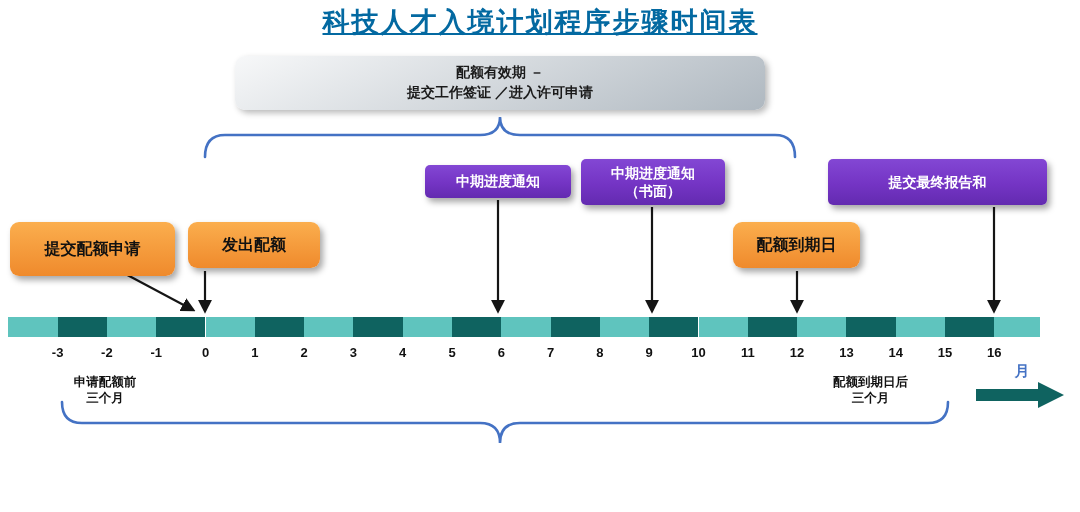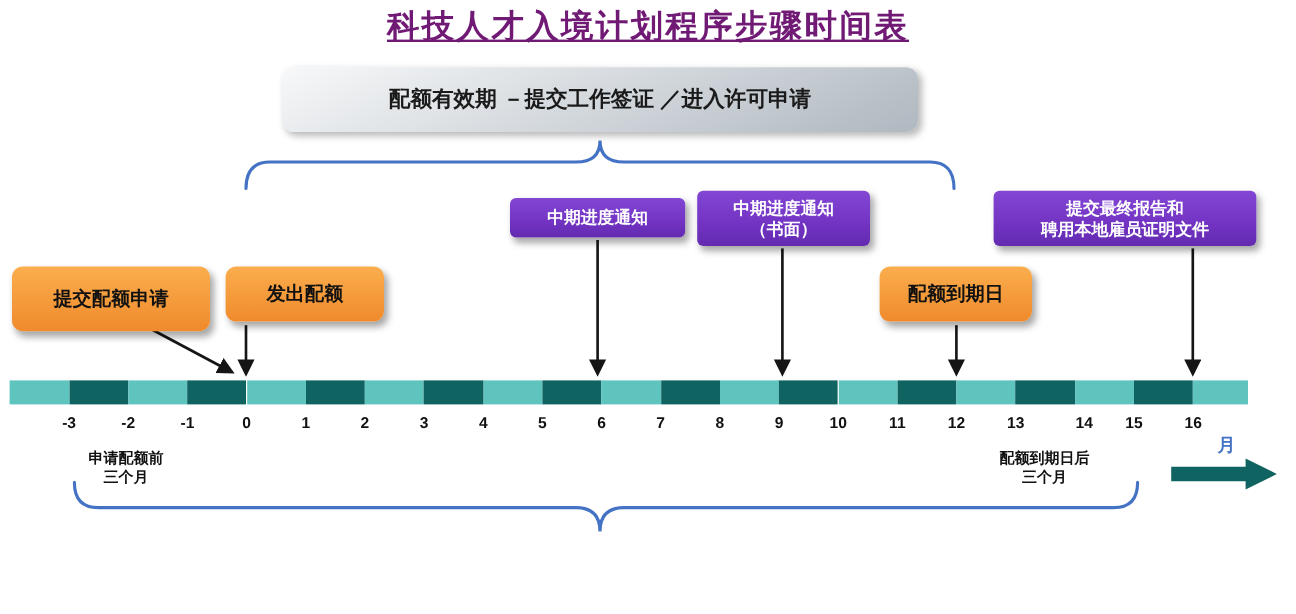--- a/index.html
+++ b/index.html
@@ -3,28 +3,28 @@
 <meta charset="utf-8">
 <style>
   html,body{margin:0;padding:0;background:#fff;}
   .canvas{
     position:relative; width:1080px; height:512px; background:#fff; overflow:hidden;
     font-family:"Liberation Sans", sans-serif; color:#111;
   }
   .title{
     position:absolute; top:4px; left:0; width:100%; margin:0;
     text-align:center; font-size:27px; font-weight:bold;
-    text-decoration:underline; letter-spacing:2px; color:#701a75;
+    text-decoration:underline; letter-spacing:2px; color:#0369a1;
   }
   .gray-box{
     position:absolute; border-radius:10px;
     background:linear-gradient(155deg, var(--gray-box-top) 0%, var(--gray-box-bottom) 100%);
     box-shadow:3px 3px 6px rgba(0,0,0,0.28);
-    display:flex; flex-direction:row; justify-content:center; align-items:center;
-    font-size:18px; font-weight:bold; color:#1a1a1a; line-height:1.4; text-align:center;
+    display:flex; flex-direction:column; justify-content:center; align-items:center;
+    font-size:14px; font-weight:bold; color:#1a1a1a; line-height:1.4; text-align:center;
   }
   #top-box{left:235px; top:56px; width:530px; height:54px;}
   #bottom-box{left:240px; top:450px; width:525px; height:50px;}
   .obox{
     position:absolute;
     background:linear-gradient(180deg, var(--orange-top) 0%, var(--orange-bottom) 100%);
     border-radius:9px; box-shadow:3px 4px 6px rgba(0,0,0,0.35);
     display:flex; align-items:center; justify-content:center;
     font-size:16px; font-weight:bold; color:#111; text-align:center;
   }
@@ -103,21 +103,20 @@
 
   <div class="pbox" id="p1">
     <span>中期进度通知</span>
   </div>
   <div class="pbox" id="p2">
     <span>中期进度通知</span>
     <span>（书面）</span>
   </div>
   <div class="pbox" id="p3">
     <span>提交最终报告和</span>
-    <span>聘用本地雇员证明文件</span>
   </div>
 
   <div id="bar">
       <div class="seg light" style="left: 8.3px; width: 49.3px;"></div>
       <div class="seg dark" style="left: 57.6px; width: 49.3px;"></div>
       <div class="seg light" style="left: 106.9px; width: 49.3px;"></div>
       <div class="seg dark" style="left: 156.2px; width: 49.3px;"></div>
       <div class="seg light" style="left: 205.5px; width: 49.3px;"></div>
       <div class="seg dark" style="left: 254.8px; width: 49.3px;"></div>
       <div class="seg light" style="left: 304.1px; width: 49.3px;"></div>
@@ -147,21 +146,21 @@
       <span class="tick" style="left: 387.7px;">4</span>
       <span class="tick" style="left: 437px;">5</span>
       <span class="tick" style="left: 486.3px;">6</span>
       <span class="tick" style="left: 535.6px;">7</span>
       <span class="tick" style="left: 584.9px;">8</span>
       <span class="tick" style="left: 634.2px;">9</span>
       <span class="tick" style="left: 683.5px;">10</span>
       <span class="tick" style="left: 732.8px;">11</span>
       <span class="tick" style="left: 782.1px;">12</span>
       <span class="tick" style="left: 831.4px;">13</span>
-      <span class="tick" style="left: 880.7px; text-align: right;">14</span>
+      <span class="tick" style="left: 880.7px;">14</span>
       <span class="tick" style="left: 930px;">15</span>
       <span class="tick" style="left: 979.3px;">16</span>
     </div>
 
   <div class="note" id="note-left">
     <div>申请配额前</div>
     <div>三个月</div>
   </div>
   <div class="note" id="note-right">
     <div>配额到期日后</div>

